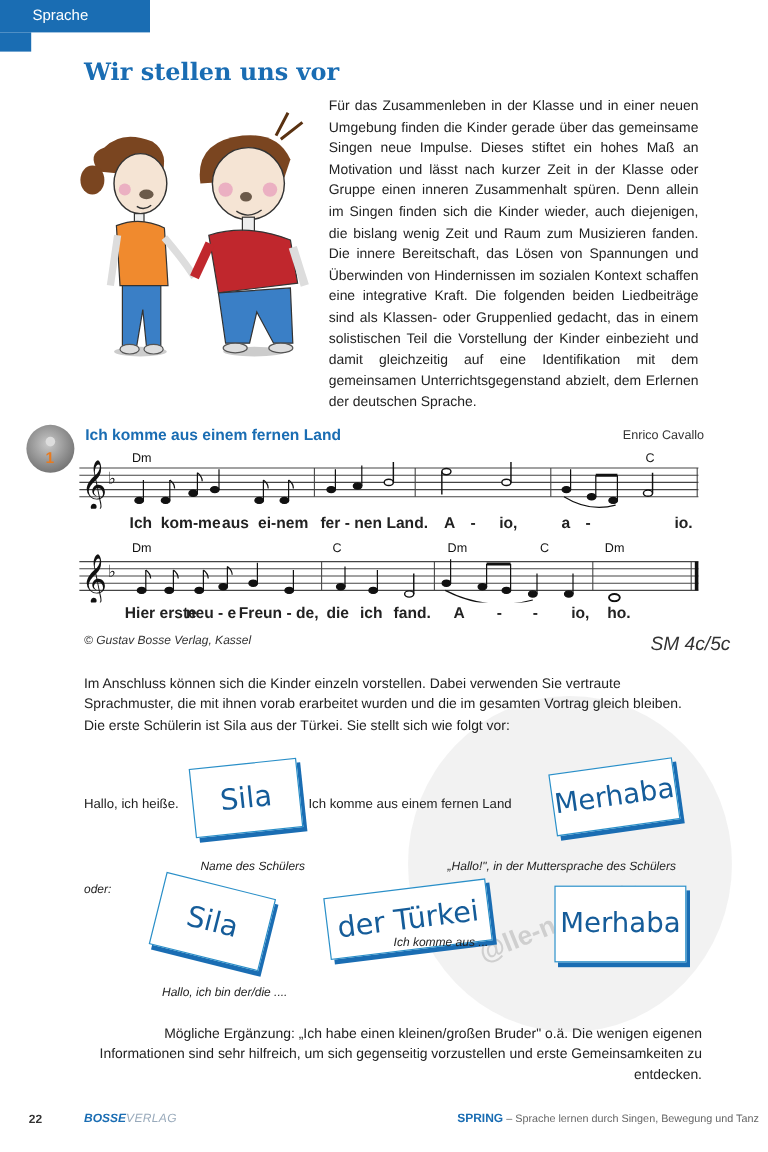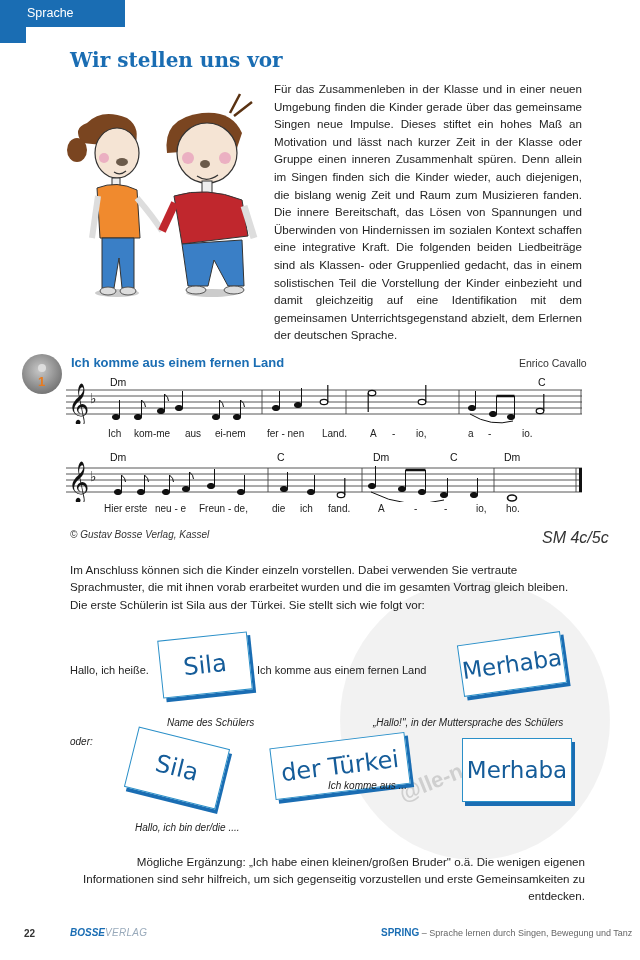--- a/index.html
+++ b/index.html
@@ -7,21 +7,21 @@
   .abs{position:absolute;}
   .tab{left:0;top:0;width:125px;height:27px;background:#1a6db3;}
   .tab-stub{left:0;top:27px;width:26px;height:16px;background:#1a6db3;}
   .tab-label{left:27px;top:6px;font-size:12.5px;font-weight:normal;color:#fff;}
   .title{left:70px;top:48px;font-family:"DejaVu Serif",serif;font-weight:bold;font-size:20px;color:#1a6db3;}
   .intro{left:274px;top:80px;width:308px;font-size:11.6px;line-height:17.6px;text-align:justify;color:#222;}
   .illus{left:62px;top:88px;width:205px;height:215px;}
   .song-title{left:71px;top:355px;font-size:13px;font-weight:bold;color:#1a6db3;}
   .composer{left:519px;top:357px;font-size:10.5px;color:#333;}
   .cd{left:22px;top:354px;width:40px;height:40px;border-radius:50%;background:radial-gradient(circle at 45% 40%,#c9c9c9,#7a7a7a 70%,#555);}
-  .lyrics{font-size:10px;color:#222;}
+  .lyrics{font-size:13px;color:#222;font-weight:bold;}
   .chord{font-size:10.5px;color:#111;}
   .copyright{left:70px;top:529px;font-size:10px;font-style:italic;color:#333;}
   .smref{left:542px;top:529px;font-size:16px;font-style:italic;color:#333;}
   .para{left:70px;width:515px;font-size:11.6px;line-height:17px;color:#222;}
   .card{background:#fff;border:1.5px solid #2a8fc8;box-shadow:3px 4px 0 #1a6db3;font-family:"DejaVu Sans",sans-serif;color:#155c99;display:flex;align-items:center;justify-content:center;}
   .caption{font-size:10px;font-style:italic;color:#222;}
   .inline-text{font-size:11px;color:#222;}
   .footer-num{left:24px;top:928px;font-size:10px;color:#333;font-weight:bold;}
   .footer-logo{left:70px;top:927px;font-size:10px;font-weight:bold;font-style:italic;color:#1a6db3;text-align:right;}
   .footer-logo .v{color:#9ab;font-weight:normal;letter-spacing:.3px;}
@@ -147,21 +147,21 @@
 <div class="abs lyrics" style="left:134px;top:428px;">kom-me</div>
 <div class="abs lyrics" style="left:185px;top:428px;">aus</div>
 <div class="abs lyrics" style="left:215px;top:428px;">ei-nem</div>
 <div class="abs lyrics" style="left:267px;top:428px;">fer - nen</div>
 <div class="abs lyrics" style="left:322px;top:428px;">Land.</div>
 <div class="abs lyrics" style="left:370px;top:428px;">A</div>
 <div class="abs lyrics" style="left:392px;top:428px;">-</div>
 <div class="abs lyrics" style="left:416px;top:428px;">io,</div>
 <div class="abs lyrics" style="left:468px;top:428px;">a</div>
 <div class="abs lyrics" style="left:488px;top:428px;">-</div>
-<div class="abs lyrics" style="left:522px;top:428px;">io.</div>
+<div class="abs lyrics" style="left:562px;top:428px;">io.</div>
 
 <svg class="abs" style="left:66px;top:450px;width:520px;height:52px;" viewBox="0 0 520 52">
   <g stroke="#444" stroke-width="0.9">
     <line x1="0" y1="18" x2="516" y2="18"></line>
       <line x1="0" y1="24" x2="516" y2="24"></line>
       <line x1="0" y1="30" x2="516" y2="30"></line>
       <line x1="0" y1="36" x2="516" y2="36"></line>
       <line x1="0" y1="42" x2="516" y2="42"></line>
     <line x1="202" y1="18" x2="202" y2="42"></line>
       <line x1="296" y1="18" x2="296" y2="42"></line>

